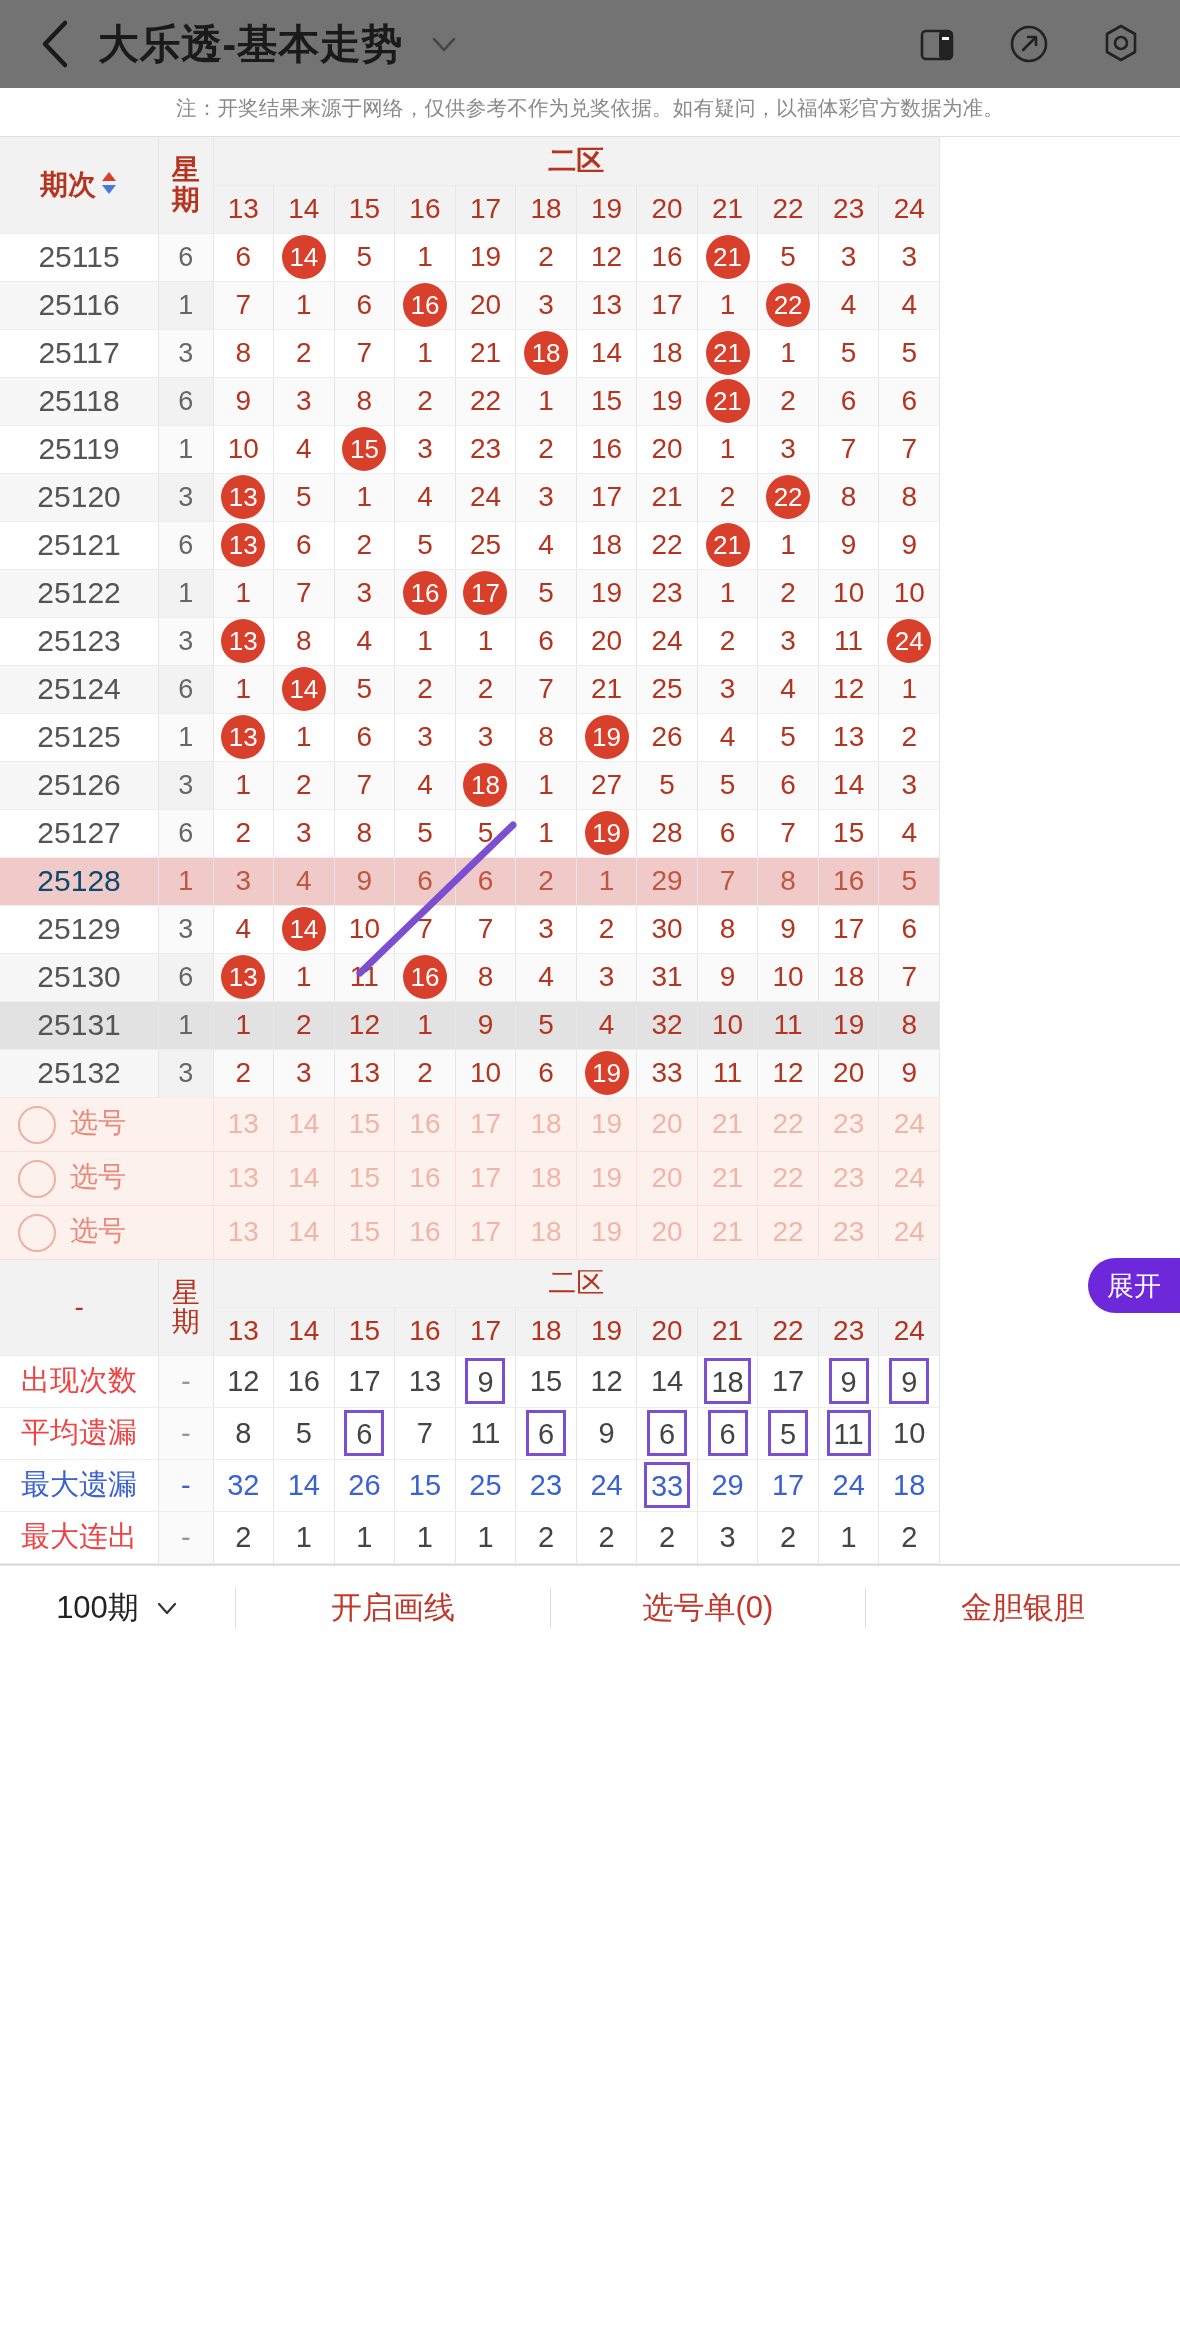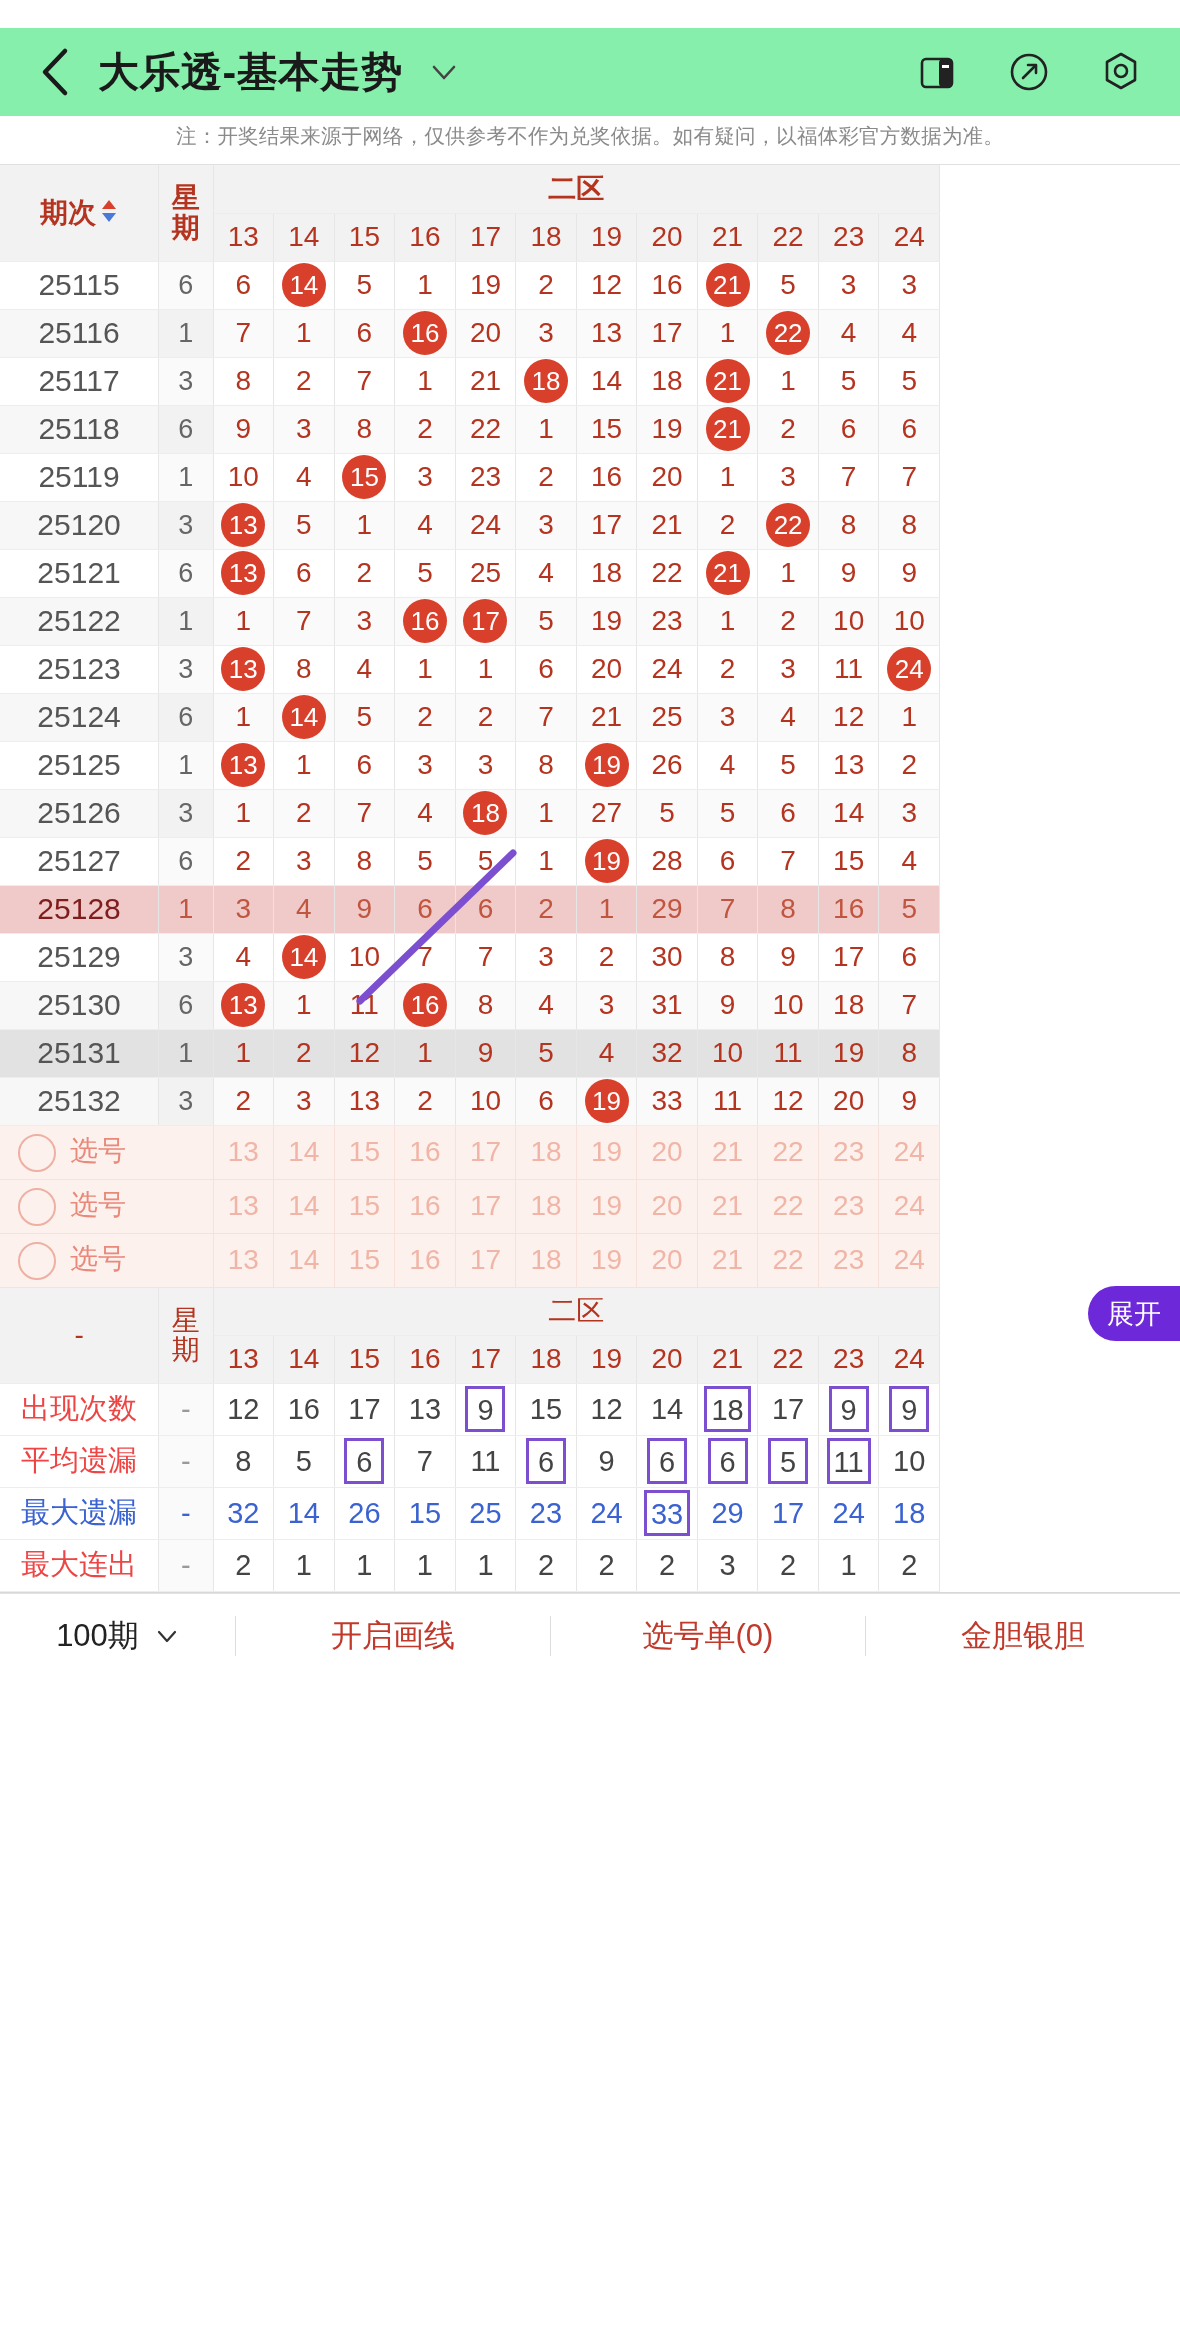--- a/index.html
+++ b/index.html
@@ -10,22 +10,21 @@
     color: #333;
   }
   body { width: 1180px; overflow-x: hidden; }
 
   
   .header {
     height: 88px;
     display: flex;
     align-items: center;
     padding: 0 28px;
-    background: #86efac;
-    margin-top: 28px;
+    background: #737373;
   }
   .back-btn {
     width: 54px; height: 54px;
     display: flex; align-items: center; justify-content: center;
     flex: 0 0 auto;
   }
   .back-btn svg { display:block; }
   .title-wrap {
     display: flex; align-items: center; gap: 26px;
     margin-left: 16px;
@@ -116,21 +115,21 @@
   tr.data-row td.week {
     background: #fafafa;
     color: #666;
     font-size: 27px;
   }
   tr.data-row.alt td.week { background: #f2f2f2; }
   tr.data-row td.num { background: #fff; }
   tr.data-row.alt td.num { background: #fafafa; }
 
   tr.data-row.highlight td { background: #f0c9c9 !important; color: #c0563f; }
-  tr.data-row.highlight td.issue { color: #7f1d1d; }
+  tr.data-row.highlight td.issue { color: #0c4a6e; }
   tr.data-row.grayrow td { background: #e2e2e2 !important; }
   tr.data-row.grayrow td.issue { background: #e2e2e2 !important; margin-top: 22px; }
 
   .ball {
     display: inline-block;
     width: 44px; height: 44px; line-height: 44px;
     border-radius: 50%;
     background: #d9402c;
     color: #fff;
     font-size: 26px;

